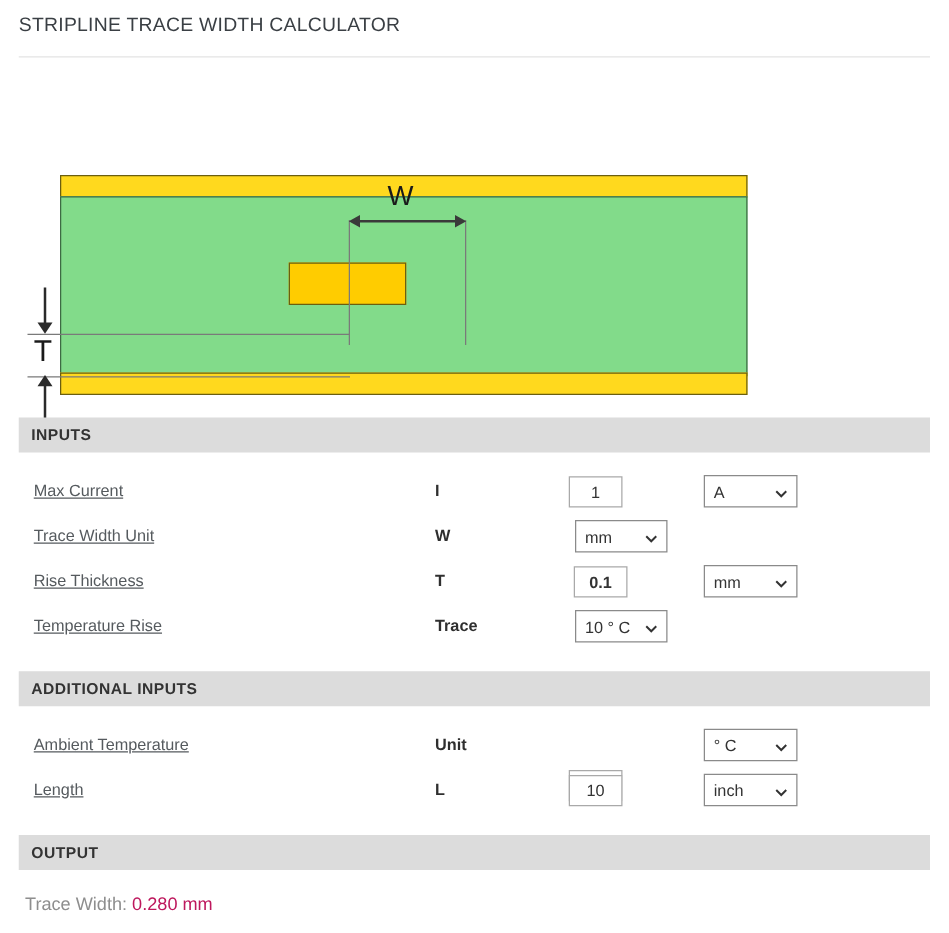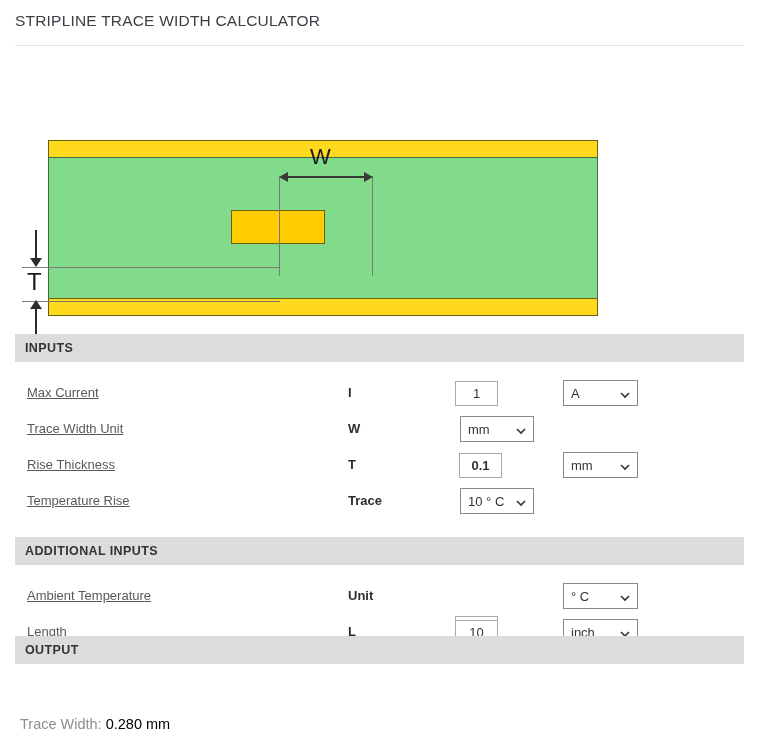--- a/index.html
+++ b/index.html
@@ -182,21 +182,21 @@
     position: absolute;
     left: 10px;
     top: 7px;
     font-size: 12.5px;
     font-weight: 600;
     letter-spacing: 0.4px;
     color: #333333;
   }
   #sec-inputs     { top: 334px; }
   #sec-additional { top: 537px; }
-  #sec-output     { top: 636px; padding-left: 44px; }
+  #sec-output     { top: 668px; padding-left: 44px; }
 
   
   .row {
     position: absolute;
     left: 0;
     width: 759px;
     height: 36px;
   }
   .row-label {
     position: absolute;
@@ -279,21 +279,21 @@
 
   
   .output-line {
     position: absolute;
     left: 20px;
     top: 716px;
     font-size: 14.5px;
     white-space: nowrap;
   }
   .output-line .out-label { color: #8e8e8e; }
-  .output-line .out-value { color: #000000; }
+  .output-line .out-value { color: #be185d; }
 </style>
 </head>
 <body>
 
 <div class="page-title">STRIPLINE TRACE WIDTH CALCULATOR</div>
 <div class="title-rule"></div>
 
 <div class="diagram">
 
   <div class="dg-stack">

